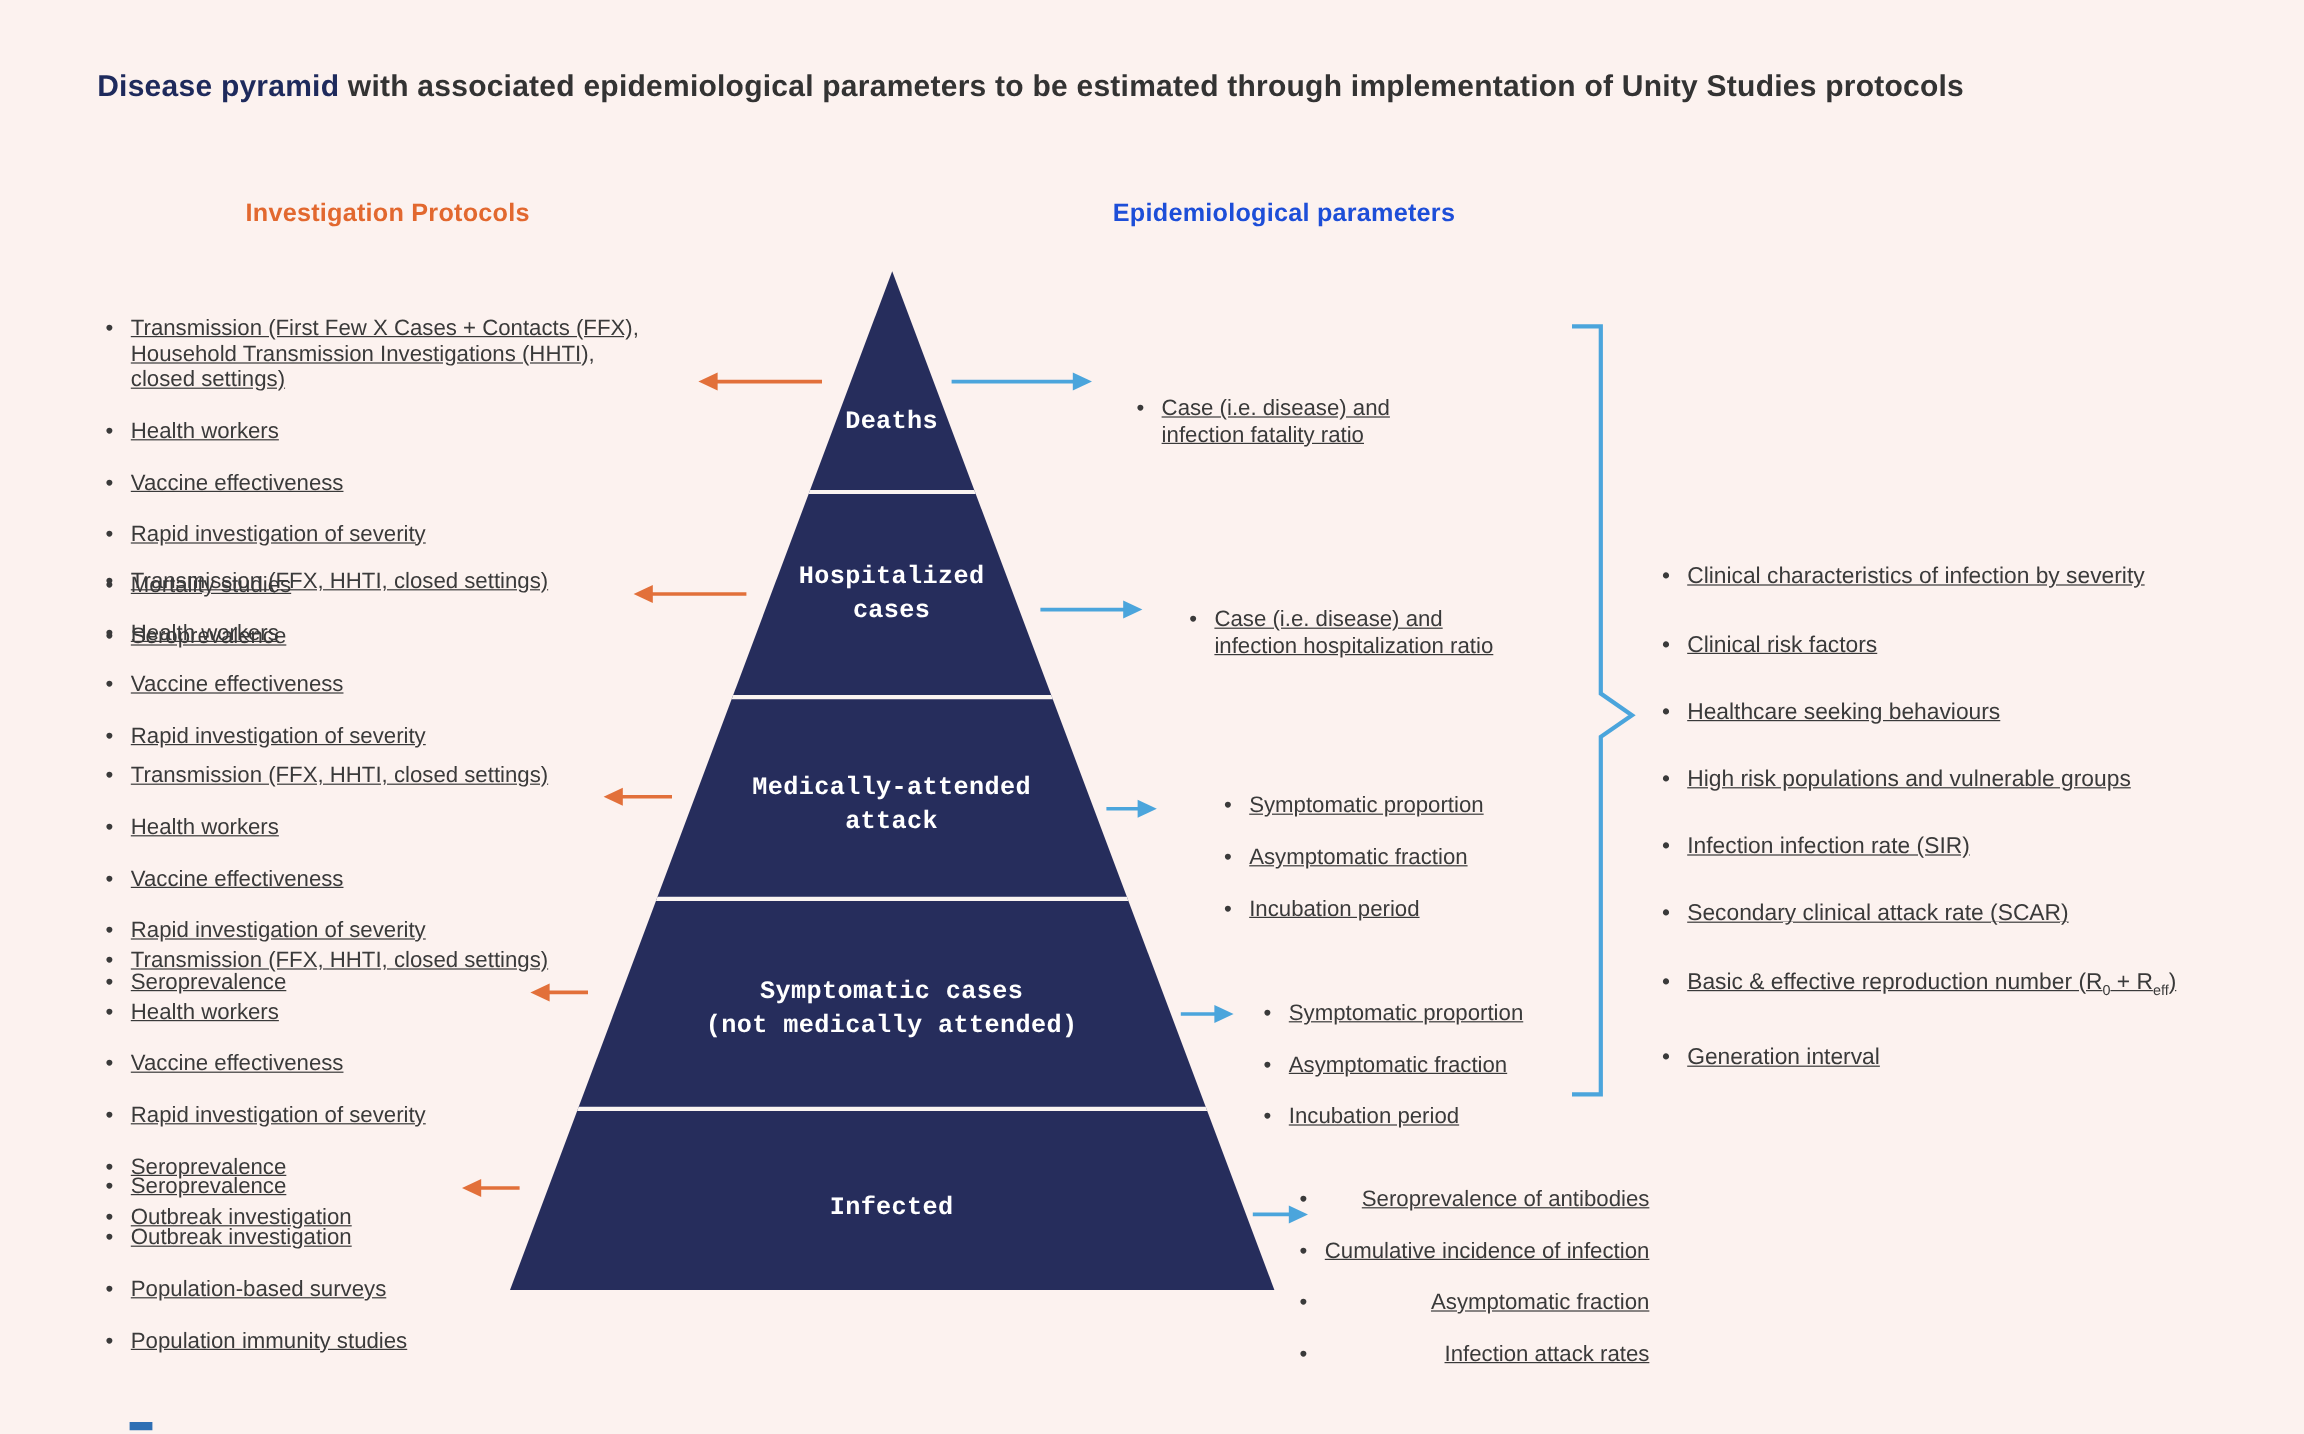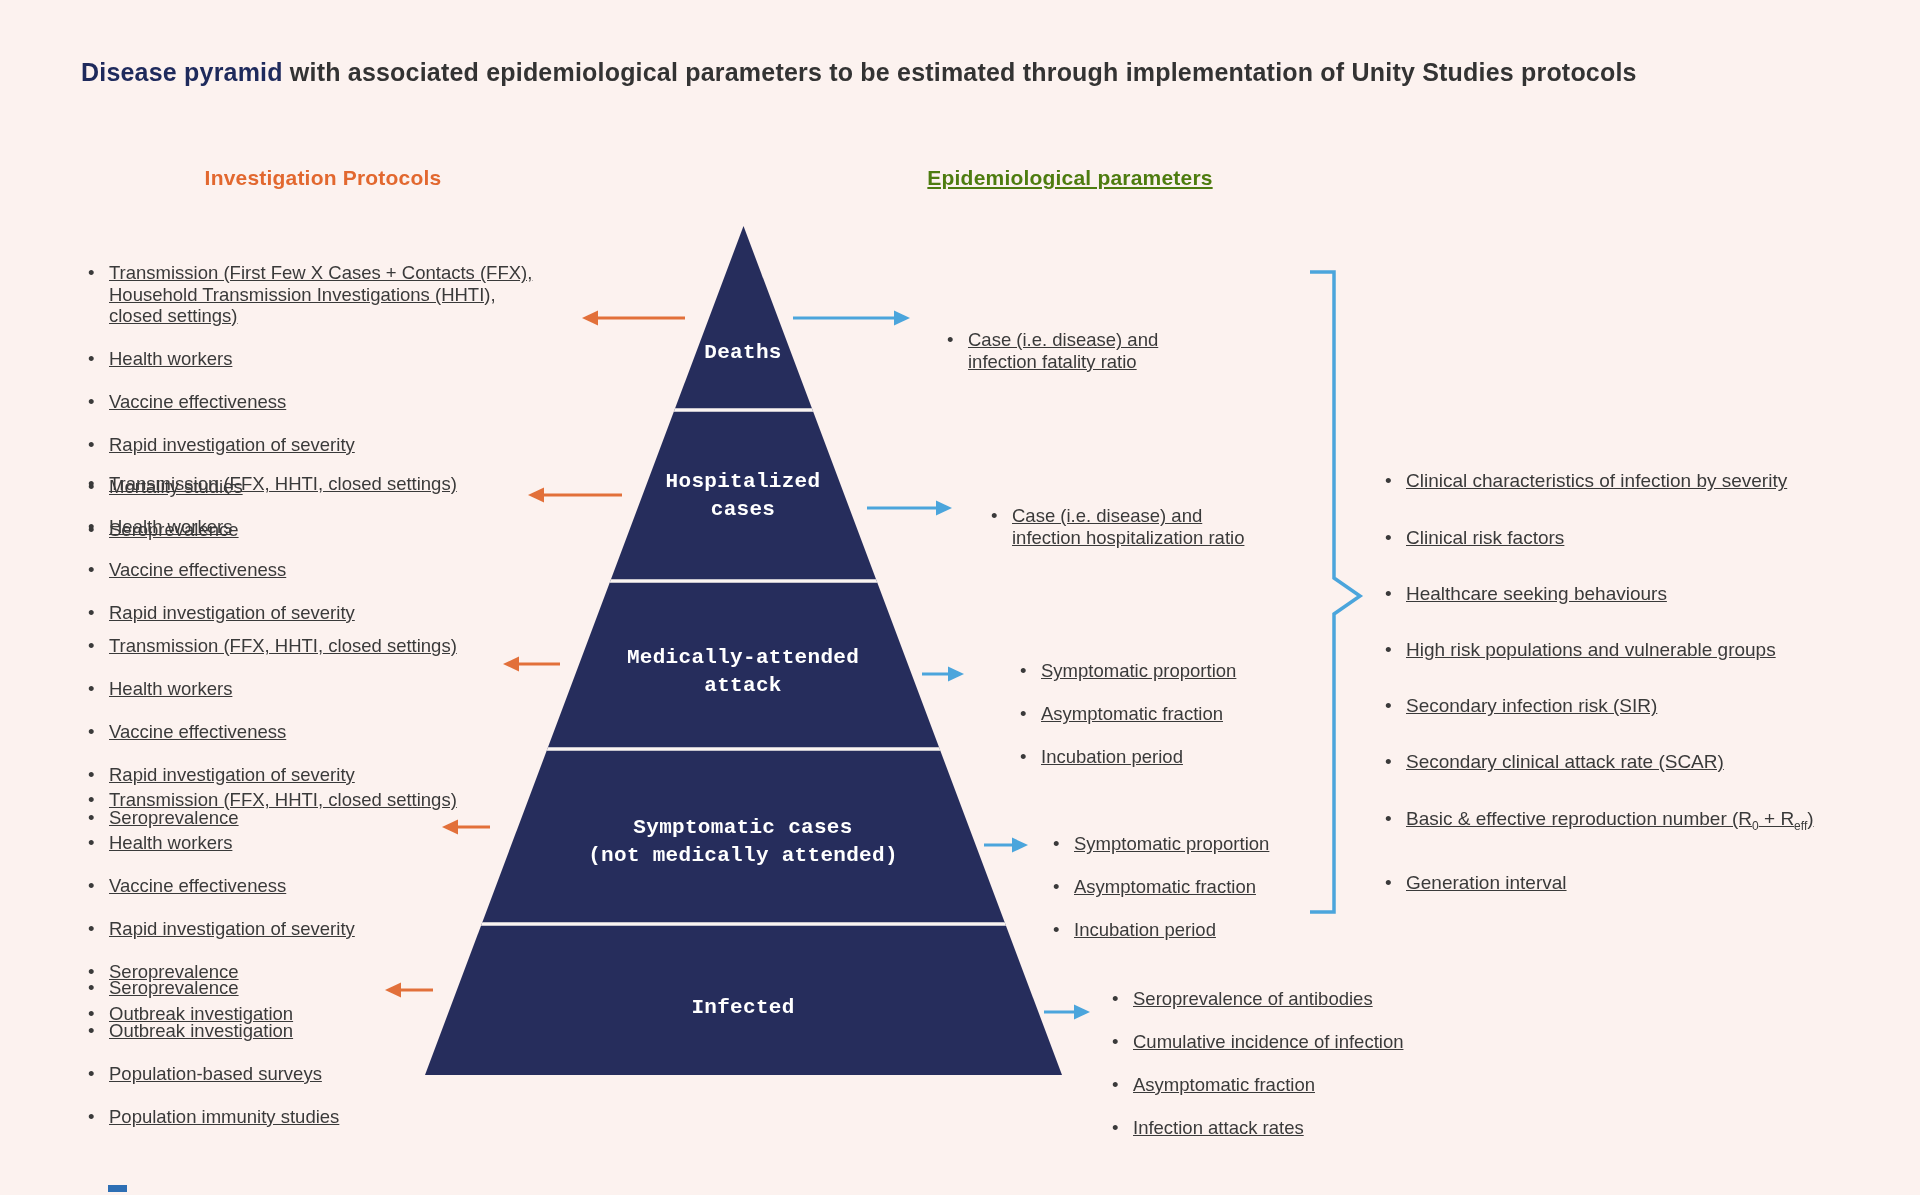--- a/index.html
+++ b/index.html
@@ -4,21 +4,21 @@
 <style>
   html,body{margin:0;padding:0;}
   body{font-family:"Liberation Sans", sans-serif; background:#fcf2ef;}
   .canvas{position:relative; width:1920px; height:1192px; background:#fcf2ef; overflow:hidden;}
 
   .title{position:absolute; left:81px; top:58px; font-size:25px; font-weight:700; color:#333333; letter-spacing:0.2px;}
   .title .hl{color:#1e2a5c;}
 
   .col-header{position:absolute; top:166px; transform:translateX(-50%); font-size:21px; font-weight:700; letter-spacing:0.2px;}
   .col-header.left{left:323px; color:#e2682f;}
-  .col-header.right{left:1070px; color:#4d7c0f;text-decoration:underline;}
+  .col-header.right{left:1070px; color:#1d4ed8;}
 
   .overlay{position:absolute; left:0; top:0; width:1920px; height:1195px;}
 
   .pyr-label{position:absolute; left:743px; transform:translateX(-50%); color:#ffffff; font-weight:700; font-size:21px; line-height:28px; text-align:center; white-space:pre-line; letter-spacing:0.3px;font-family:Liberation Mono, monospace;}
   .lab-deaths{top:339px;}
   .lab-hosp{top:468px;}
   .lab-med{top:644px;}
   .lab-symp{top:814px;}
   .lab-inf{top:994px;}
 
@@ -29,21 +29,21 @@
   .ll1{left:83px; top:241px;}
   .ll2{left:83px; top:452px;}
   .ll3{left:83px; top:614px;}
   .ll4{left:83px; top:768px;}
   .ll5{left:83px; top:956px;}
 
   .rl1{left:942px; top:308px;}
   .rl2{left:986px; top:484px;}
   .rl3{left:1015px; top:639px;}
   .rl4{left:1048px; top:812px;}
-  .rl5{left:1107px; top:967px;}
+  .rl5{left:1078px; top:967px;text-align:right;}
 
   ul.panel{position:absolute; left:1380px; top:449px; font-size:19px;}
   ul.panel li{margin-bottom:13.4px;}
   ul.panel sub{font-size:12px;}
 
   .footer-fragment{position:absolute; left:108px; top:1185px; width:19px; height:10px; background:#2e6fb4;}
 </style>
 </head>
 <body>
 
@@ -188,21 +188,21 @@
     <li>Cumulative incidence of infection</li>
     <li>Asymptomatic fraction</li>
     <li>Infection attack rates</li>
   </ul>
 
   <ul class="blist panel">
     <li>Clinical characteristics of infection by severity</li>
     <li>Clinical risk factors</li>
     <li>Healthcare seeking behaviours</li>
     <li>High risk populations and vulnerable groups</li>
-    <li>Secondary infection risk (SIR)</li>
+    <li>Infection infection rate (SIR)</li>
     <li>Secondary clinical attack rate (SCAR)</li>
     <li><span>Basic &amp; effective reproduction number (R</span><sub>0</sub><span> + R</span><sub>eff</sub><span>)</span></li>
     <li>Generation interval</li>
   </ul>
 
   <div class="footer-fragment"></div>
 
 </div>
 
 </body></html>

